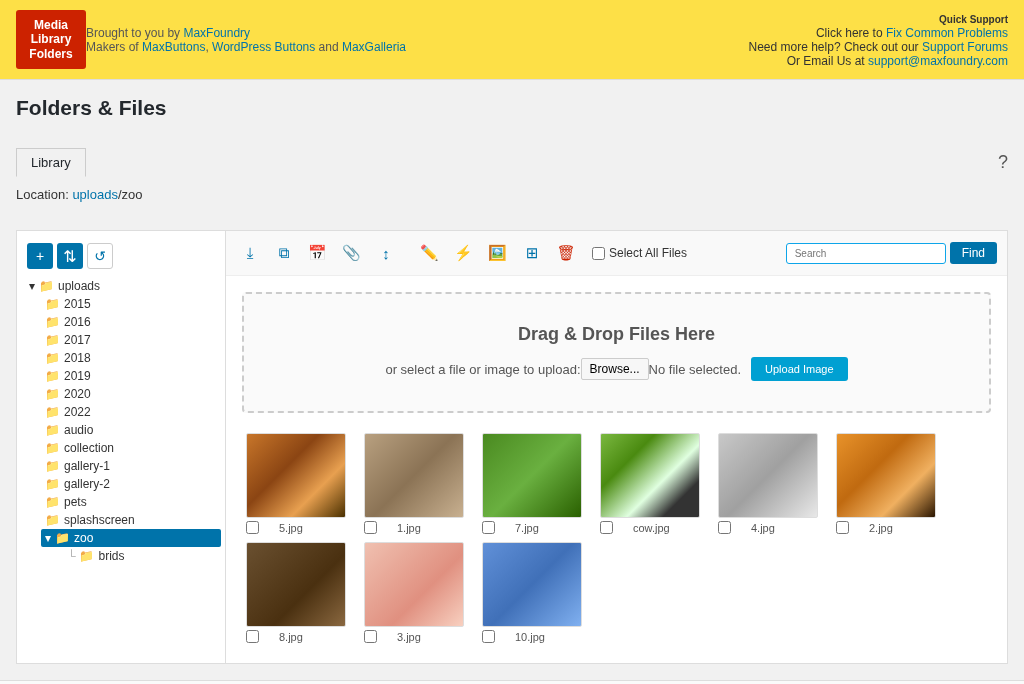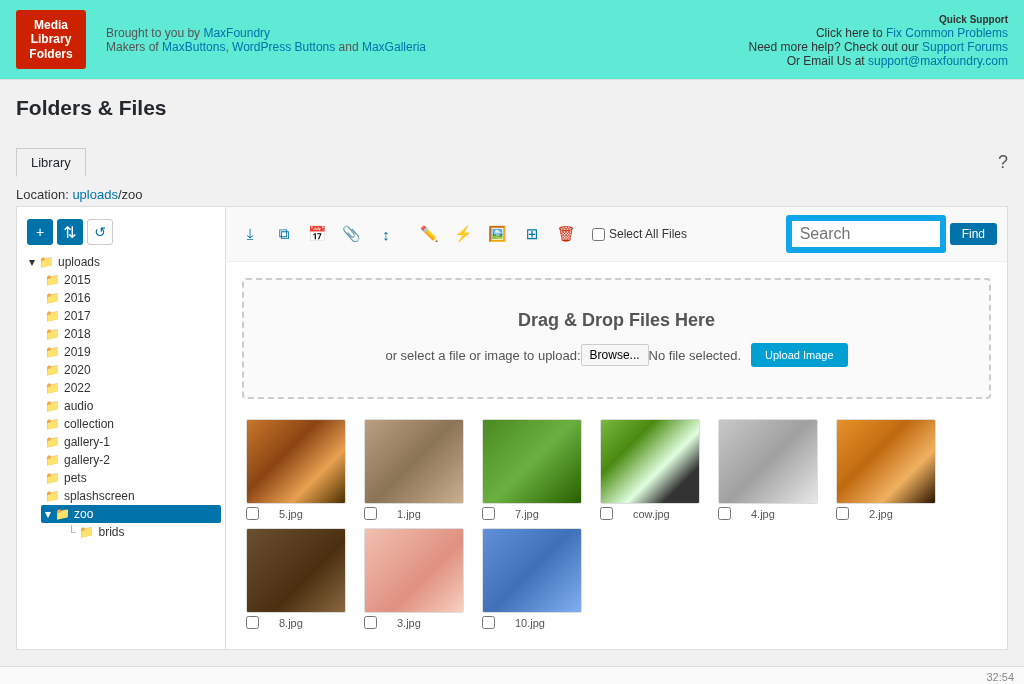--- a/index.html
+++ b/index.html
@@ -1,35 +1,35 @@
 <!DOCTYPE html>
 <html><head>
   <meta charset="utf-8">
   <style>
     * { box-sizing: border-box; margin: 0; padding: 0; }
     body { font-family: -apple-system, BlinkMacSystemFont, "Segoe UI", Arial, sans-serif; font-size: 13px; background: #f1f1f1; color: #333; }
 
-    .top-bar { background: #5eead4; border-bottom: 1px solid #ddd; padding: 10px 16px; display: flex; align-items: center; gap: 20px; }
+    .top-bar { background: #fde047; border-bottom: 1px solid #ddd; padding: 10px 16px; display: flex; align-items: center; }
     .logo-box { background: #cc2200; color: #fff; font-weight: bold; font-size: 13px; line-height: 1.2; padding: 8px 10px; border-radius: 3px; min-width: 70px; text-align: center; }
     .logo-box .logo-text { font-size: 12px; }
     .top-info { flex: 1; font-size: 12px; color: #555; }
     .top-info a { color: #0073aa; text-decoration: none; }
     .quick-support { font-size: 12px; text-align: right; }
     .quick-support strong { font-size: 10px; }
     .quick-support a { color: #0073aa; text-decoration: none; }
 
     .page-content { padding: 16px 16px 16px 16px; }
     .page-title { font-size: 21px; font-weight: 600; margin-bottom: 28px; color: #23282d; }
 
     .tab-bar { display: flex; align-items: center; margin-bottom: 10px; }
     .tab { background: #fff; border: 1px solid #ccc; border-bottom: none; padding: 6px 14px; font-size: 13px; cursor: pointer; color: #555; }
     .tab.active { background: #f1f1f1; border-bottom: 1px solid #f1f1f1; color: #23282d; font-weight: 500; }
     .help-icon { margin-left: auto; color: #555; font-size: 18px; cursor: pointer; }
 
-    .location-bar { font-size: 13px; color: #333; margin-bottom: 4px; }
+    .location-bar { font-size: 13px; color: #333; margin-bottom: 28px; }
     .location-bar a { color: #0073aa; text-decoration: none; }
 
     .main-layout { display: flex; gap: 0; }
 
     .sidebar { width: 210px; min-width: 210px; background: #fff; border: 1px solid #ddd; padding: 8px 4px; font-size: 12px; }
     .sidebar-toolbar { display: flex; align-items: center; gap: 4px; padding: 4px 6px 8px 6px; }
     .sidebar-btn { background: #0073aa; color: #fff; border: none; border-radius: 3px; width: 26px; height: 26px; cursor: pointer; font-size: 14px; display: flex; align-items: center; justify-content: center; }
     .sidebar-btn.refresh { background: none; color: #555; border: 1px solid #ccc; }
 
     .tree { padding-left: 4px; }
@@ -37,21 +37,21 @@
     .tree-item.selected { background: #0073aa; color: #fff; border-radius: 2px; }
     .tree-children { padding-left: 16px; }
 
     .content-area { flex: 1; background: #fff; border: 1px solid #ddd; border-left: none; padding: 0; }
 
     .content-toolbar { display: flex; align-items: center; gap: 6px; padding: 8px 10px; border-bottom: 1px solid #eee; background: #f9f9f9; }
     .tool-btn { background: none; border: 1px solid transparent; border-radius: 3px; width: 28px; height: 28px; cursor: pointer; font-size: 15px; display: flex; align-items: center; justify-content: center; color: #0073aa; }
     .tool-btn.danger { color: #cc2200; }
     .select-all-wrap { display: flex; align-items: center; gap: 4px; margin-left: 6px; font-size: 12px; }
     .search-wrap { margin-left: auto; display: flex; align-items: center; gap: 4px; }
-    .search-input { border: 6px solid #0ea5e9; border-radius: 3px; padding: 4px 8px; font-size: 16px; width: 160px; }
+    .search-input { border: 1px solid #0ea5e9; border-radius: 3px; padding: 4px 8px; font-size: 10px; width: 160px; }
     .find-btn { background: #0073aa; color: #fff; border: none; border-radius: 3px; padding: 4px 12px; cursor: pointer; font-size: 12px; }
 
     .drop-zone { margin: 16px; border: 2px dashed #ccc; border-radius: 4px; padding: 30px 20px; text-align: center; background: #fafafa; }
     .drop-zone h3 { font-size: 18px; font-weight: 600; color: #555; margin-bottom: 12px; }
     .drop-zone-sub { font-size: 13px; color: #555; display: flex; align-items: center; justify-content: center; }
     .browse-btn { border: 1px solid #ccc; background: #f7f7f7; padding: 3px 8px; border-radius: 2px; font-size: 12px; cursor: pointer; }
     .upload-btn { background: #00a0d2; color: #fff; border: none; border-radius: 3px; padding: 6px 14px; cursor: pointer; font-size: 11px; margin-left: 10px; }
 
     .file-grid { display: flex; flex-wrap: wrap; gap: 0; padding: 0 16px 16px 16px; }
     .file-item { width: 110px; margin: 4px; text-align: center; }

